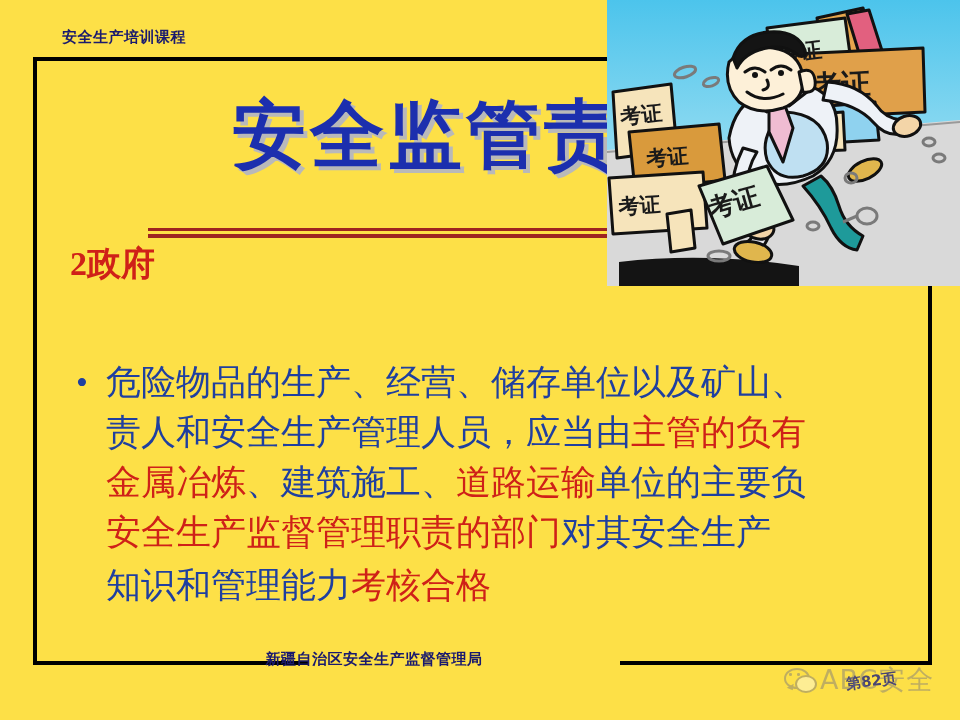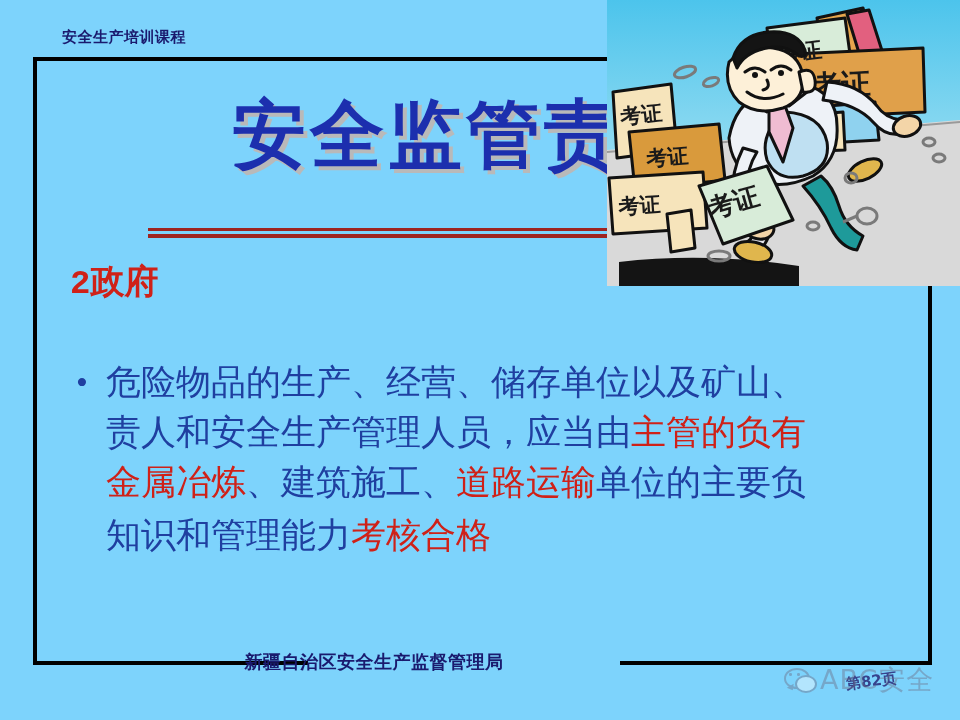--- a/index.html
+++ b/index.html
@@ -3,21 +3,21 @@
 <meta charset="utf-8">
 <style>
   html,body{margin:0;padding:0;}
   body{
     width:960px;height:720px;
     background:#ffffff;
     font-family:"Liberation Serif","DejaVu Serif",serif;
     overflow:hidden;
     position:relative;
   }
-  .slide{position:absolute;inset:0;background:#7dd3fc;}
+  .slide{position:absolute;inset:0;background:#fde047;}
 
   
   .kicker{
     position:absolute;left:62px;top:28px;
     font-family:"DejaVu Sans","Liberation Sans",sans-serif;
     font-weight:bold;
     font-size:15px;
     letter-spacing:.5px;
     color:#1a1a6e;
     white-space:nowrap;
@@ -42,21 +42,21 @@
     text-shadow:4px 4px 0 #b9b9b9;
     white-space:nowrap;
     line-height:1;
   }
   
   .title-rule{position:absolute;left:148px;top:228px;width:782px;height:3px;background:#9e2420;}
   .title-rule2{position:absolute;left:148px;top:234px;width:782px;height:4px;background:#9e2420;}
 
   
   .body{
-    position:absolute;left:70px;top:261px;width:860px;font-family:Liberation Mono, monospace;
+    position:absolute;left:70px;top:241px;width:860px;
   }
   .red{color:#cf2118;}
   .blue{color:#1f3fa0;}
   .lvl1{
     font-size:34px;font-weight:bold;
     line-height:46px;
     letter-spacing:0px;
     white-space:nowrap;
   }
   .lvl1.second{font-size:34px;}
@@ -85,21 +85,21 @@
   }
   .ptext .ln{display:block;white-space:nowrap;}
   .ptext .ln.last{line-height:56px;}
 
   
   .footer{
     position:absolute;left:0;top:650px;width:748px;
     text-align:center;
     font-family:"DejaVu Sans","Liberation Sans",sans-serif;
     font-weight:bold;
-    font-size:18px;
+    font-size:15px;
     color:#1a1a6e;
     letter-spacing:.5px;
   }
 
   
   .pagenum{
     position:absolute;left:846px;top:672px;
     font-family:"DejaVu Sans","Liberation Sans",sans-serif;
     font-size:15px;font-weight:bold;color:#2a2a7a;
     transform:rotate(-7deg);
@@ -165,20 +165,21 @@
     <div class="lvl1 red">2政府</div>
   </div>
 
   <div class="para">
     <div class="bullet-row">
       <div class="bullet">•</div>
       <div class="ptext" id="paragraph-body">
           <span class="ln"><span class="blue">危险物品的生产、经营、储存单位以及矿山、</span></span>
           <span class="ln"><span class="blue">责人和安全生产管理人员，应当由</span><span class="red">主管的负有</span></span>
           <span class="ln"><span class="red">金属冶炼</span><span class="blue">、建筑施工、</span><span class="red">道路运输</span><span class="blue">单位的主要负</span></span>
+          <span class="ln"><span class="red">安全生产监督管理职责的部门</span><span class="blue">对其安全生产</span></span>
           <span class="ln last"><span class="blue">知识和管理能力</span><span class="red">考核合格</span></span>
         </div>
     </div>
   </div>
 
   <div class="footer">新疆自治区安全生产监督管理局</div>
 
   <div class="pagenum">第82页</div>
 
   <div class="watermark">

